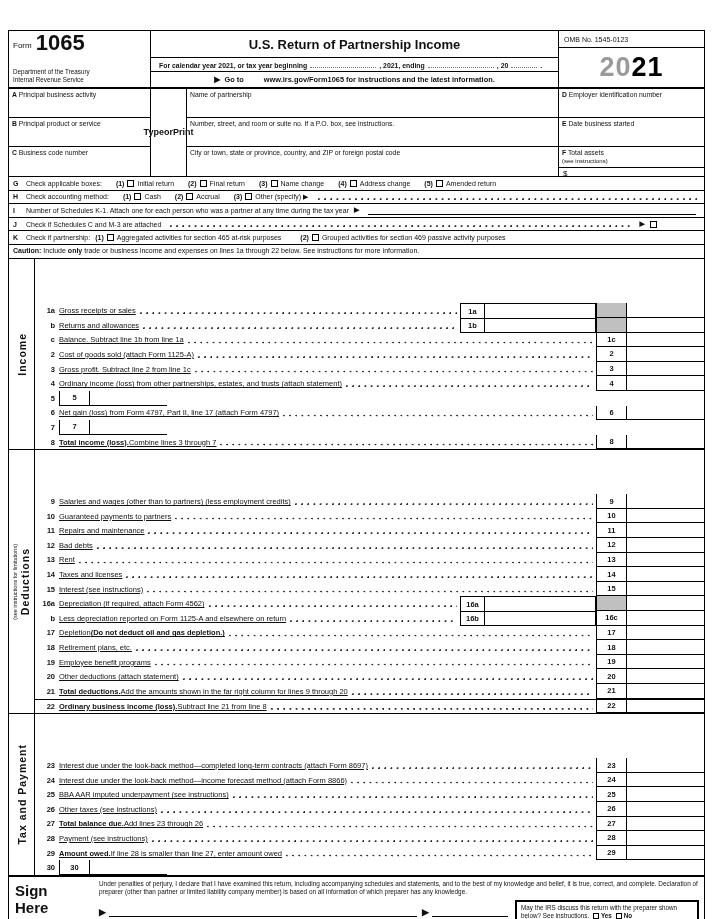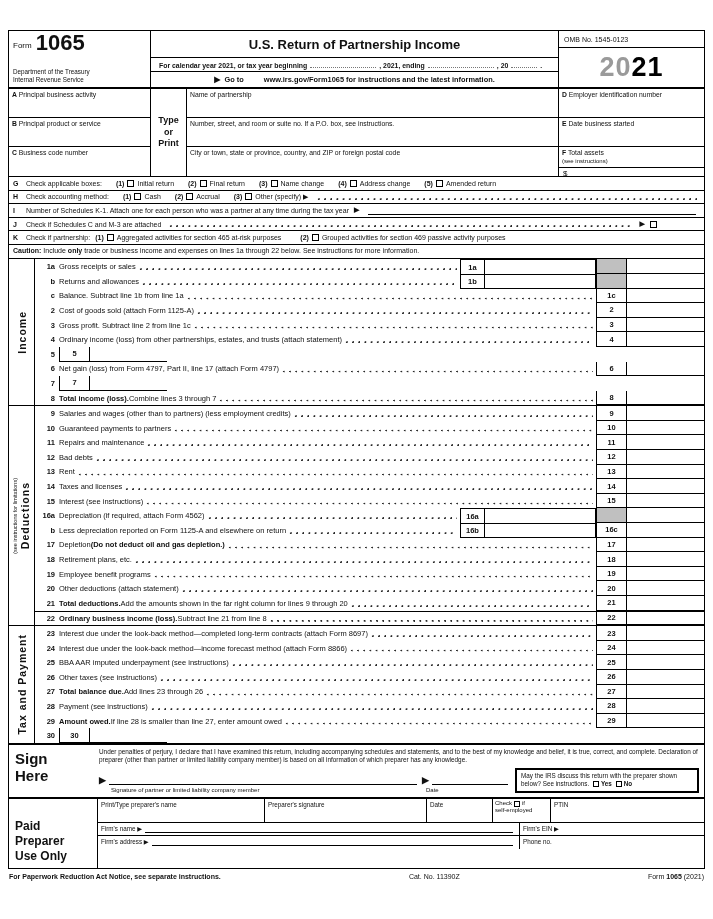--- a/index.html
+++ b/index.html
@@ -27,21 +27,21 @@
   .omb{border-bottom:1px solid #000;font-size:7px;padding:5px 5px 4px;}
   .year{flex:1;display:flex;align-items:center;justify-content:center;font-size:27px;font-weight:bold;letter-spacing:1px;}
   .yl{color:#9a9a9a;}
   .yd{color:#000;}
 
   
   .entity{display:grid;grid-template-columns:142px 36px auto 145px;grid-auto-rows:29px;border-bottom:1px solid #000;font-size:6.8px;}
   .ecell{padding:2px 3px;line-height:1.2;}
   .br{border-right:1px solid #000;}
   .bb{border-bottom:1px solid #000;}
-  .e-type{grid-column:2;grid-row:1/4;display:flex;flex-direction:column;align-items:center;justify-content:center;font-weight:bold;font-size:9px;line-height:1.3;}
+  .e-type{grid-column:2;grid-row:1/4;display:flex;align-items:center;justify-content:center;font-weight:bold;font-size:9px;line-height:1.3;}
   .e-f{display:flex;flex-direction:column;padding:0;}
   .e-f .flab{flex:1;padding:2px 3px;}
   .fsub{font-size:6px;}
   .fdollar{border-top:1px solid #000;font-size:8px;padding:1px 4px;height:12px;}
 
   
   .gkrow{display:flex;align-items:center;font-size:7px;height:13.6px;padding:0 4px;border-bottom:1px solid #000;gap:5px;white-space:nowrap;}
   .gkk{width:8px;font-weight:bold;}
   .gki{display:inline-flex;align-items:center;gap:3px;}
   .g-spread .gki{margin-left:9px;}
@@ -50,25 +50,25 @@
   .iline{flex:1;align-self:flex-end;height:10px;border-bottom:1px solid #000;margin:0 4px 2px;}
   .jspacer{width:38px;}
   .caution{font-size:7px;padding:2px 4px 3px;border-bottom:1px solid #000;line-height:1.2;}
 
   
   .tsec{display:flex;}
   .tsec.endline{border-bottom:1px solid #000;}
   .vcol{width:26px;border-right:1px solid #000;display:flex;align-items:center;justify-content:center;}
   .vtxt{writing-mode:vertical-rl;transform:rotate(180deg);font-weight:bold;font-size:10.5px;letter-spacing:1px;}
   .vsub{writing-mode:vertical-rl;transform:rotate(180deg);font-size:5.5px;margin-right:1px;}
-  .rows{flex:1;display:flex;flex-direction:column;}
+  .rows{flex:1;display:flex;flex-direction:column;margin-top:44px;}
   .lrow{display:flex;align-items:stretch;height:14.6px;font-size:7.5px;white-space:nowrap;}
   .lrow.sep{border-top:1px solid #000;}
   .lno{width:24px;display:flex;align-items:center;justify-content:flex-end;padding-right:4px;font-weight:bold;flex:none;}
-  .ldesc{flex:1;display:flex;align-items:center;min-width:0;overflow:hidden;}
+  .ldesc{flex:1;display:flex;align-items:center;min-width:0;overflow:hidden;text-decoration:underline;}
   .db{font-weight:bold;}
   .dots{flex:1;min-width:10px;align-self:stretch;margin:0 3px;background:radial-gradient(circle at 2px 68%, #2a2a2a 0.8px, transparent 1.1px) repeat-x;background-size:6.2px 100%;}
   .mid{width:136px;display:flex;border:1px solid #000;flex:none;}
   .mid.join{border-bottom:0;}
   .mref{width:24px;border-right:1px solid #000;display:flex;align-items:center;justify-content:center;font-weight:bold;flex:none;}
   .mfield{flex:1;background:#fff;}
   .rref{width:30px;border-left:1px solid #000;border-bottom:1px solid #000;display:flex;align-items:center;justify-content:center;font-weight:bold;flex:none;}
   .rref.shade{background:#c0c0c0;}
   .ramt{width:78px;border-left:1px solid #000;border-bottom:1px solid #000;flex:none;background:#fff;}
 

